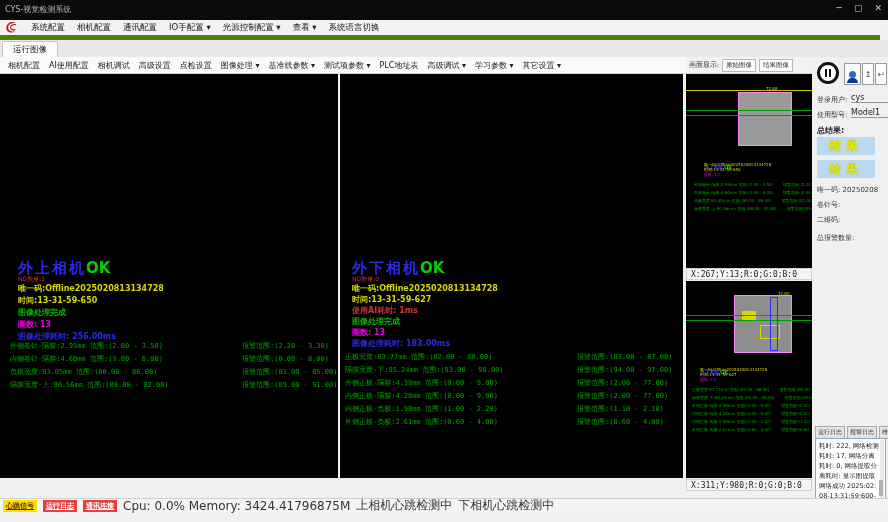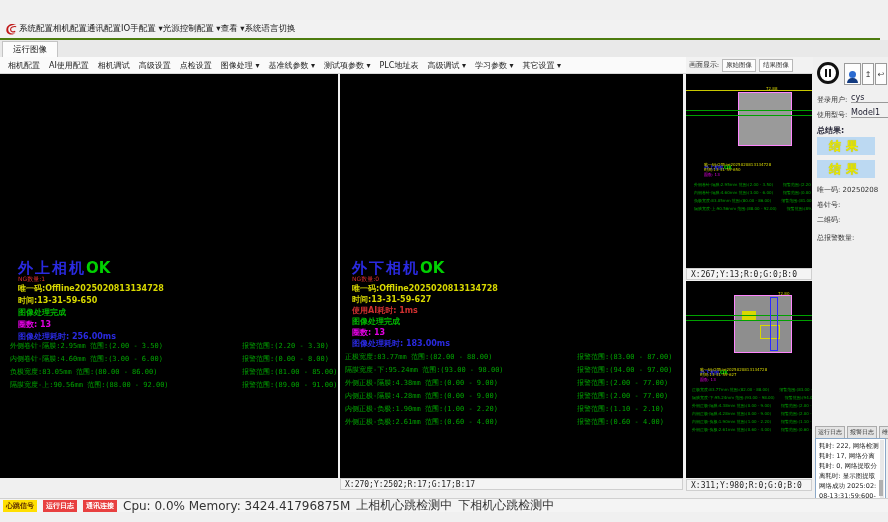--- a/index.html
+++ b/index.html
@@ -5,22 +5,22 @@
   html,body{margin:0;padding:0;background:#ffffff;}
   .app{position:relative;width:888px;height:522px;background:#f0f0f0;overflow:hidden;
        font-family:"DejaVu Sans",sans-serif;-webkit-font-smoothing:antialiased;}
   .abs{position:absolute;}
   
   .titlebar{left:0;top:0;width:888px;height:20px;background:#0a0a0a;}
   .title-text{left:5px;top:4px;font-size:8px;color:#b8b8b8;}
   .win-controls{right:6px;top:3px;display:flex;gap:12px;color:#cccccc;font-size:9px;}
   .win-btn{cursor:default;}
   
-  .menubar{left:0;top:20px;width:880px;height:20px;background:#f2f2f2;border-bottom:2px solid #4d7c0f;
-           display:flex;align-items:center;padding-left:4px;box-sizing:border-box;}
+  .menubar{left:0;top:20px;width:880px;height:20px;background:#f2f2f2;border-bottom:5px solid #4d7c0f;
+           display:flex;align-items:center;gap:12px;padding-left:4px;box-sizing:border-box;}
   .logo{width:15px;height:15px;}
   .menu-item{font-size:8.5px;color:#222;white-space:nowrap;}
   
   .tabrow{left:0;top:40px;width:888px;height:17px;background:#e9e9e9;border-bottom:1px solid #d0d0d0;}
   .tab{left:2px;top:1px;height:16px;padding:0 10px;background:#fcfcfc;border:1px solid #c4c4c4;border-bottom:none;
        font-size:8.5px;color:#222;display:flex;align-items:center;}
   
   .toolbar{left:0;top:57px;width:686px;height:17px;background:#fafafa;border-bottom:1px solid #d8d8d8;
            display:flex;align-items:center;gap:9px;padding-left:8px;box-sizing:border-box;}
   .tool-item{font-size:8px;color:#222;white-space:nowrap;}
@@ -68,28 +68,36 @@
               letter-spacing:5px;text-align:center;line-height:18px;text-shadow:0 0 1px #a0a000;}
   .side-small{font-size:7px;color:#333;}
   .log-tab{font-size:6px;color:#333;background:#e4e4e4;border:1px solid #ababab;padding:1px 2px;white-space:nowrap;}
   .log-box{background:#ffffff;border:1px solid #8aa8c8;font-size:6.5px;color:#222;line-height:1.55;
            padding:2px 6px 2px 3px;box-sizing:border-box;overflow:hidden;word-break:break-all;}
   .log-scroll{position:absolute;right:1px;top:1px;width:4px;height:62px;background:#e8e8e8;}
   .log-thumb{position:absolute;right:1px;top:40px;width:4px;height:16px;background:#b0b0b0;}
   
   .bottombar{left:0;top:498px;width:888px;height:14px;background:#f4f4f4;border-top:1px solid #d0d0d0;
              display:flex;align-items:center;gap:6px;padding-left:3px;box-sizing:border-box;}
-  .badge{font-size:7px;padding:1px 3px;color:#5a2a00;font-weight:bold;}
+  .badge{font-size:7px;padding:1px 3px;color:#5a2a00;font-weight:bold;text-decoration:underline;}
   .bb-text{font-size:12px;color:#333;}
 </style>
 </head>
 <body>
 
 <div class="app">
 
+  <div class="abs titlebar">
+    <div class="abs title-text">CYS-视觉检测系统</div>
+    <div class="abs win-controls">
+      <span class="win-btn">─</span>
+      <span class="win-btn">▢</span>
+      <span class="win-btn">✕</span>
+    </div>
+  </div>
 
   <div class="abs menubar">
     <svg class="logo" viewBox="0 0 16 16">
       <path d="M13 3 C8 1 3 3 2.5 8 C2 13 8 15 12 12 C8 13 4.5 12 4.5 8 C4.5 4 9 3 13 3 Z" fill="#c01818"></path>
       <path d="M13 5 C10 4.5 7 5.5 7 8 C7 10.5 10 11 12 10" stroke="#c01818" stroke-width="1.2" fill="none"></path>
     </svg>
     <span class="menu-item">系统配置</span>
     <span class="menu-item">相机配置</span>
     <span class="menu-item">通讯配置</span>
     <span class="menu-item">IO手配置 ▾</span>
@@ -184,21 +192,20 @@
     </div>
     <div class="mrow" style="left:5px;top:330px;width:336px;">
       <span class="mtext">内侧正极-负极:1.90mm 范围:(1.00 - 2.20)</span>
       <span class="malarm">报警范围:(1.10 - 2.10)</span>
     </div>
     <div class="mrow" style="left:5px;top:343px;width:336px;">
       <span class="mtext">外侧正极-负极:2.61mm 范围:(0.60 - 4.00)</span>
       <span class="malarm">报警范围:(0.60 - 4.00)</span>
     </div>
   </div>
-  <div class="abs statusline" style="left:340px;top:478px;width:343px;height:12px;">X:270;Y:2502;R:17;G:17;B:17</div>
 
   <div class="abs thumb" style="left:686px;top:74px;width:126px;height:194px;">
     <div class="abs" style="left:0;top:16px;width:126px;height:1px;background:#c8c800;"></div>
     <div class="abs" style="left:52px;top:18px;width:52px;height:52px;background:#9a9a9a;border:1px solid #ff85ff;"></div>
     <div class="abs" style="left:0;top:36px;width:126px;height:1px;background:#00a000;"></div>
     <div class="abs" style="left:0;top:41px;width:126px;height:1px;background:#00a000;"></div>
     <div class="abs tt-y" style="left:80px;top:12px;">72.88</div>
     <div class="abs" style="left:18px;top:80px;white-space:nowrap;">
       <span class="tt-title">外上相机</span><span class="tt-ok">OK</span>
     </div>

